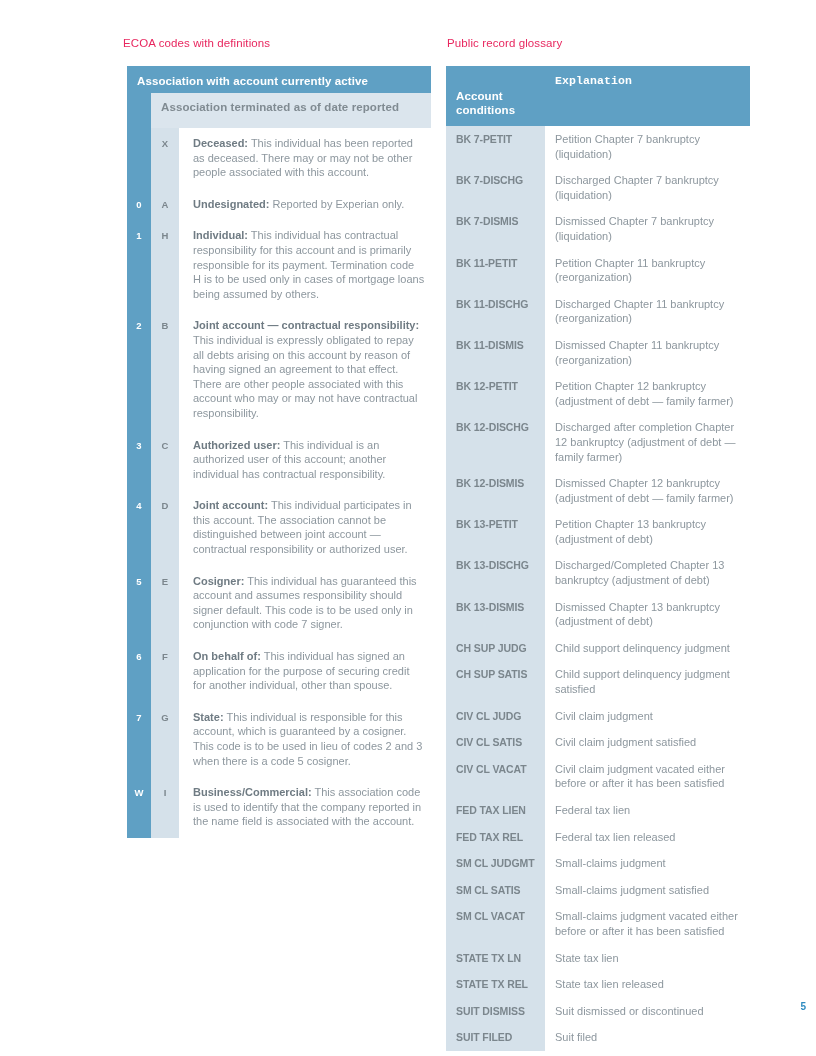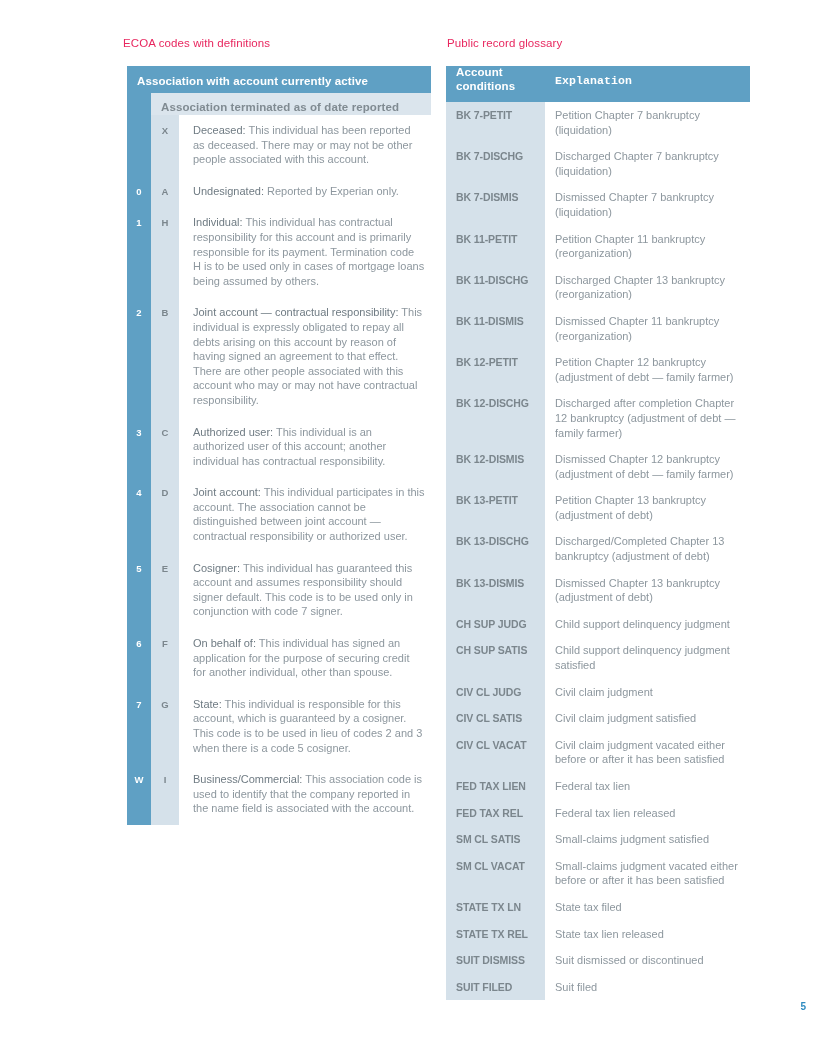--- a/index.html
+++ b/index.html
@@ -49,21 +49,21 @@
     font-size: 11.5px;
     font-weight: bold;
     padding: 8px 0 8px 10px;
     line-height: 14px;
     letter-spacing: 0.1px;
     box-sizing: border-box;
     height: 27px;
   }
   .ecoa-hdr-sub-wrap {
     display: flex;
-    height: 22px;
+    height: 35px;
   }
   .ecoa-hdr-sub-pad {
     width: 24px;
     background: #5fa0c4;
     flex: 0 0 24px;
   }
   .ecoa-hdr-sub {
     flex: 1 1 auto;
     background: #dbe5ed;
     color: #808b92;
@@ -111,42 +111,42 @@
     flex: 1 1 auto;
     background: #ffffff;
     color: #8d979e;
     font-size: 11px;
     line-height: 14.6px;
     padding: 8px 6px 9px 14px;
     box-sizing: border-box;
   }
   .ecoa-col-desc b {
     color: #6f7b83;
-    font-weight: normal;
+    font-weight: bold;
   }
 
   
   .glossary-table {
     position: absolute;
     left: 418px;
     top: 66px;
     width: 304px;
   }
   .gl-hdr {
     display: flex;
     background: #5fa0c4;
     color: #ffffff;
     font-weight: bold;
     font-size: 11.5px;
     letter-spacing: 0.1px;
   }
   .gl-hdr-cond {
     flex: 0 0 99px;
     width: 99px;
-    padding: 0 6px 9px 10px;
+    padding: 24px 6px 9px 10px;
     line-height: 13.5px;
     box-sizing: border-box;
   }
   .gl-hdr-expl {
     flex: 1 1 auto;
     padding: 8px 6px 9px 10px;
     line-height: 13.5px;
     box-sizing: border-box;
     font-family: Liberation Mono, monospace;
   }
@@ -272,21 +272,21 @@
         <div class="gl-row">
           <div class="gl-cond">BK 7-DISMIS</div>
           <div class="gl-expl">Dismissed Chapter 7 bankruptcy (liquidation)</div>
         </div>
         <div class="gl-row">
           <div class="gl-cond">BK 11-PETIT</div>
           <div class="gl-expl">Petition Chapter 11 bankruptcy (reorganization)</div>
         </div>
         <div class="gl-row">
           <div class="gl-cond">BK 11-DISCHG</div>
-          <div class="gl-expl">Discharged Chapter 13 bankruptcy (reorganization)</div>
+          <div class="gl-expl">Discharged Chapter 11 bankruptcy (reorganization)</div>
         </div>
         <div class="gl-row">
           <div class="gl-cond">BK 11-DISMIS</div>
           <div class="gl-expl">Dismissed Chapter 11 bankruptcy (reorganization)</div>
         </div>
         <div class="gl-row">
           <div class="gl-cond">BK 12-PETIT</div>
           <div class="gl-expl">Petition Chapter 12 bankruptcy (adjustment of debt — family farmer)</div>
         </div>
         <div class="gl-row">
@@ -331,30 +331,34 @@
         </div>
         <div class="gl-row">
           <div class="gl-cond">FED TAX LIEN</div>
           <div class="gl-expl">Federal tax lien</div>
         </div>
         <div class="gl-row">
           <div class="gl-cond">FED TAX REL</div>
           <div class="gl-expl">Federal tax lien released</div>
         </div>
         <div class="gl-row">
+          <div class="gl-cond">SM CL JUDGMT</div>
+          <div class="gl-expl">Small-claims judgment</div>
+        </div>
+        <div class="gl-row">
           <div class="gl-cond">SM CL SATIS</div>
           <div class="gl-expl">Small-claims judgment satisfied</div>
         </div>
         <div class="gl-row">
           <div class="gl-cond">SM CL VACAT</div>
           <div class="gl-expl">Small-claims judgment vacated either before or after it has been satisfied</div>
         </div>
         <div class="gl-row">
           <div class="gl-cond">STATE TX LN</div>
-          <div class="gl-expl">State tax filed</div>
+          <div class="gl-expl">State tax lien</div>
         </div>
         <div class="gl-row">
           <div class="gl-cond">STATE TX REL</div>
           <div class="gl-expl">State tax lien released</div>
         </div>
         <div class="gl-row">
           <div class="gl-cond">SUIT DISMISS</div>
           <div class="gl-expl">Suit dismissed or discontinued</div>
         </div>
         <div class="gl-row">

